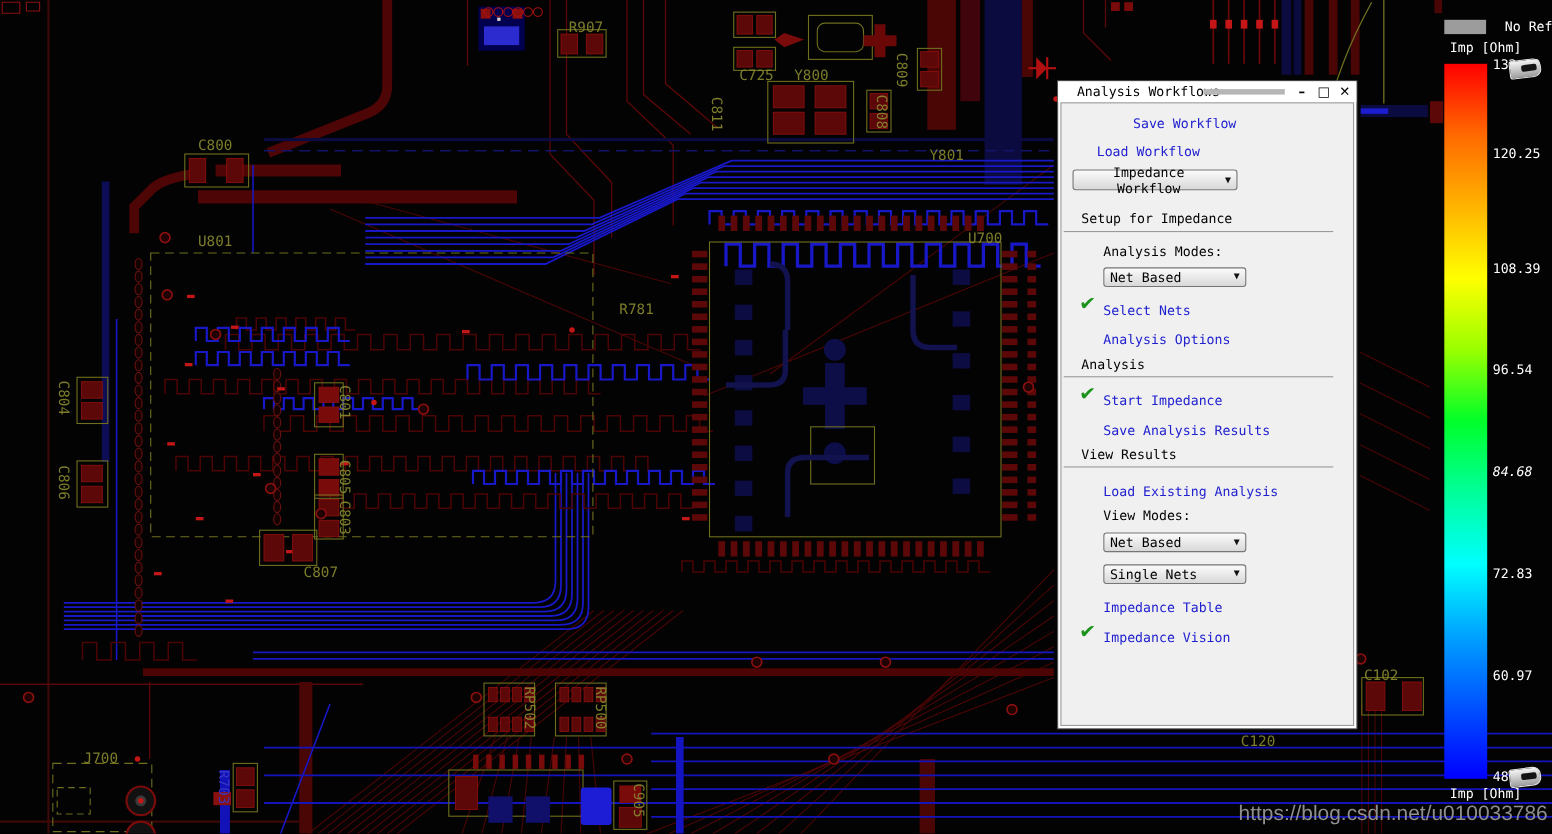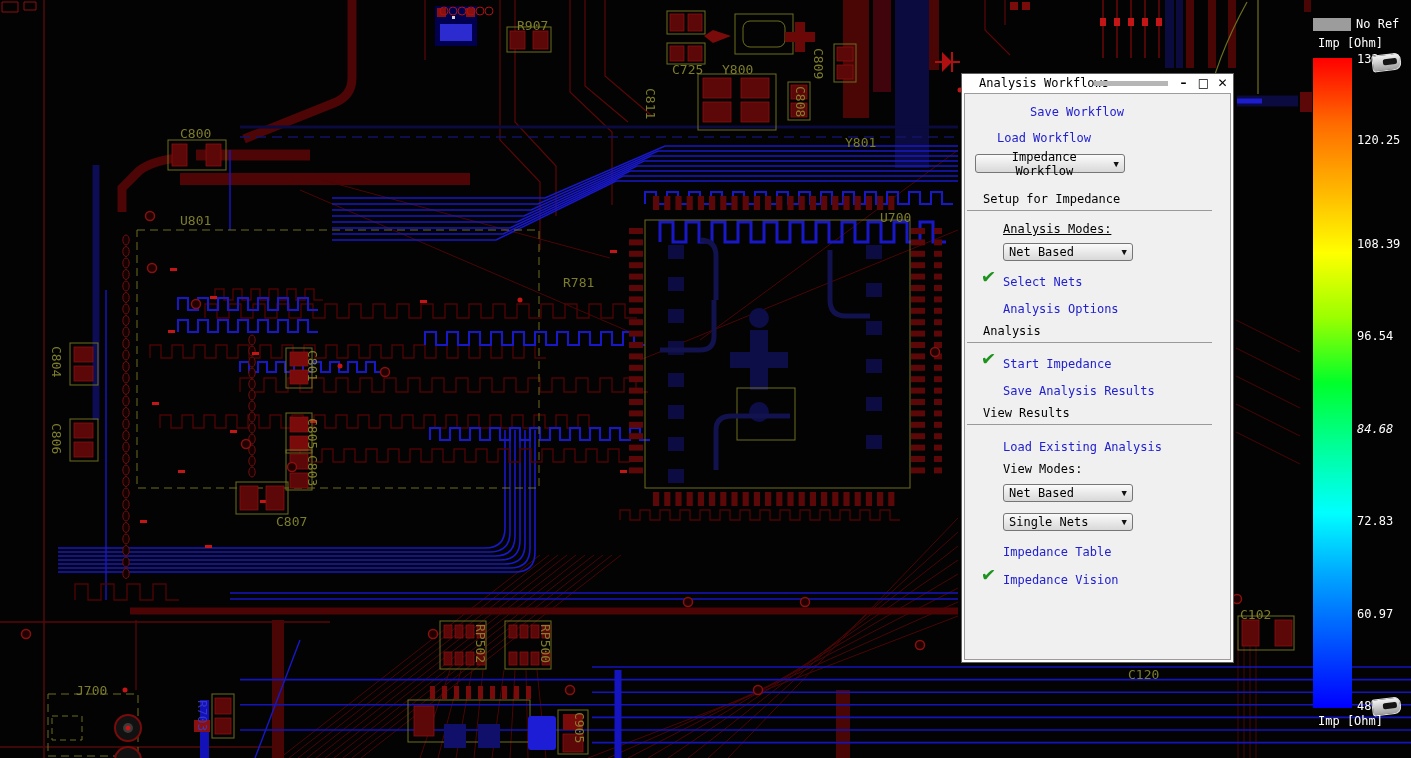--- a/index.html
+++ b/index.html
@@ -518,24 +518,25 @@
       <text x="276" y="516" fill="#8a8a30" font-size="13" font-family="DejaVu Sans Mono, monospace" dominant-baseline="hanging" opacity="0.9">C807</text>
       <text x="76" y="685" fill="#8a8a30" font-size="13" font-family="DejaVu Sans Mono, monospace" dominant-baseline="hanging" opacity="0.9">J700</text>
       <text x="486" y="624" fill="#8a8a30" font-size="13" font-family="DejaVu Sans Mono, monospace" dominant-baseline="hanging" opacity="0.9" transform="rotate(90 486 624)">RP502</text>
       <text x="551" y="624" fill="#8a8a30" font-size="13" font-family="DejaVu Sans Mono, monospace" dominant-baseline="hanging" opacity="0.9" transform="rotate(90 551 624)">RP500</text>
       <text x="208" y="700" fill="#3a3ac8" font-size="13" font-family="DejaVu Sans Mono, monospace" dominant-baseline="hanging" opacity="0.9" transform="rotate(90 208 700)">R703</text>
       <text x="585" y="712" fill="#8a8a30" font-size="13" font-family="DejaVu Sans Mono, monospace" dominant-baseline="hanging" opacity="0.9" transform="rotate(90 585 712)">C905</text>
       <text x="1128" y="669" fill="#8a8a30" font-size="13" font-family="DejaVu Sans Mono, monospace" dominant-baseline="hanging" opacity="0.9">C120</text>
       <text x="1240" y="609" fill="#8a8a30" font-size="13" font-family="DejaVu Sans Mono, monospace" dominant-baseline="hanging" opacity="0.9">C102</text>
     </svg>
 
+  <div class="wm">https://blog.csdn.net/u010033786</div>
 
   <div class="cbar">
     <div class="noref-swatch"></div>
-    <div class="cb-text" style="left:48px;top:17px;text-align:right;">No Ref</div>
+    <div class="cb-text" style="left:60px;top:17px;text-align:right;">No Ref</div>
     <div class="cb-text" style="left:10px;top:36px;">Imp [Ohm]</div>
     <div class="grad" id="cb-grad" style="background: linear-gradient(rgb(255, 0, 0), rgb(255, 106, 0), rgb(255, 180, 0), rgb(255, 255, 0), rgb(154, 255, 0), rgb(0, 255, 42), rgb(0, 255, 154), rgb(0, 255, 255), rgb(0, 162, 255), rgb(0, 81, 255), rgb(0, 0, 255));"></div>
     <div id="cb-ticks">
         <div class="tick" style="top: 52px;">132.10</div>
         <div class="tick" style="top: 133px;">120.25</div>
         <div class="tick" style="top: 236.857px;">108.39</div>
         <div class="tick" style="top: 329.286px;">96.54</div>
         <div class="tick" style="top: 421.714px; font-style: italic;">84.68</div>
         <div class="tick" style="top: 514.143px;">72.83</div>
         <div class="tick" style="top: 606.571px;">60.97</div>
@@ -561,21 +562,21 @@
     <div class="abs link" style="left:35px;top:57px;">Load Workflow</div>
 
     <div class="combo" style="left:13px;top:80px;width:150px;text-align:center;">
       <span>Impedance Workflow</span>
       <span class="arr">▼</span>
     </div>
 
     <div class="abs lbl" style="left:21px;top:118px;">Setup for Impedance</div>
     <div class="hrule" style="top:136px;"></div>
 
-    <div class="abs lbl" style="left:41px;top:148px;text-decoration:underline;">Analysis Modes:</div>
+    <div class="abs lbl" style="left:41px;top:148px;">Analysis Modes:</div>
     <div class="combo" style="left:41px;top:169px;width:130px;height:18px;">
       <span>Net Based</span>
       <span class="arr">▼</span>
     </div>
 
     <div class="chk" style="left:19px;top:194px;">✔</div>
     <div class="abs link" style="left:41px;top:201px;">Select Nets</div>
     <div class="abs link" style="left:41px;top:228px;">Analysis Options</div>
 
     <div class="abs lbl" style="left:21px;top:250px;">Analysis</div>

